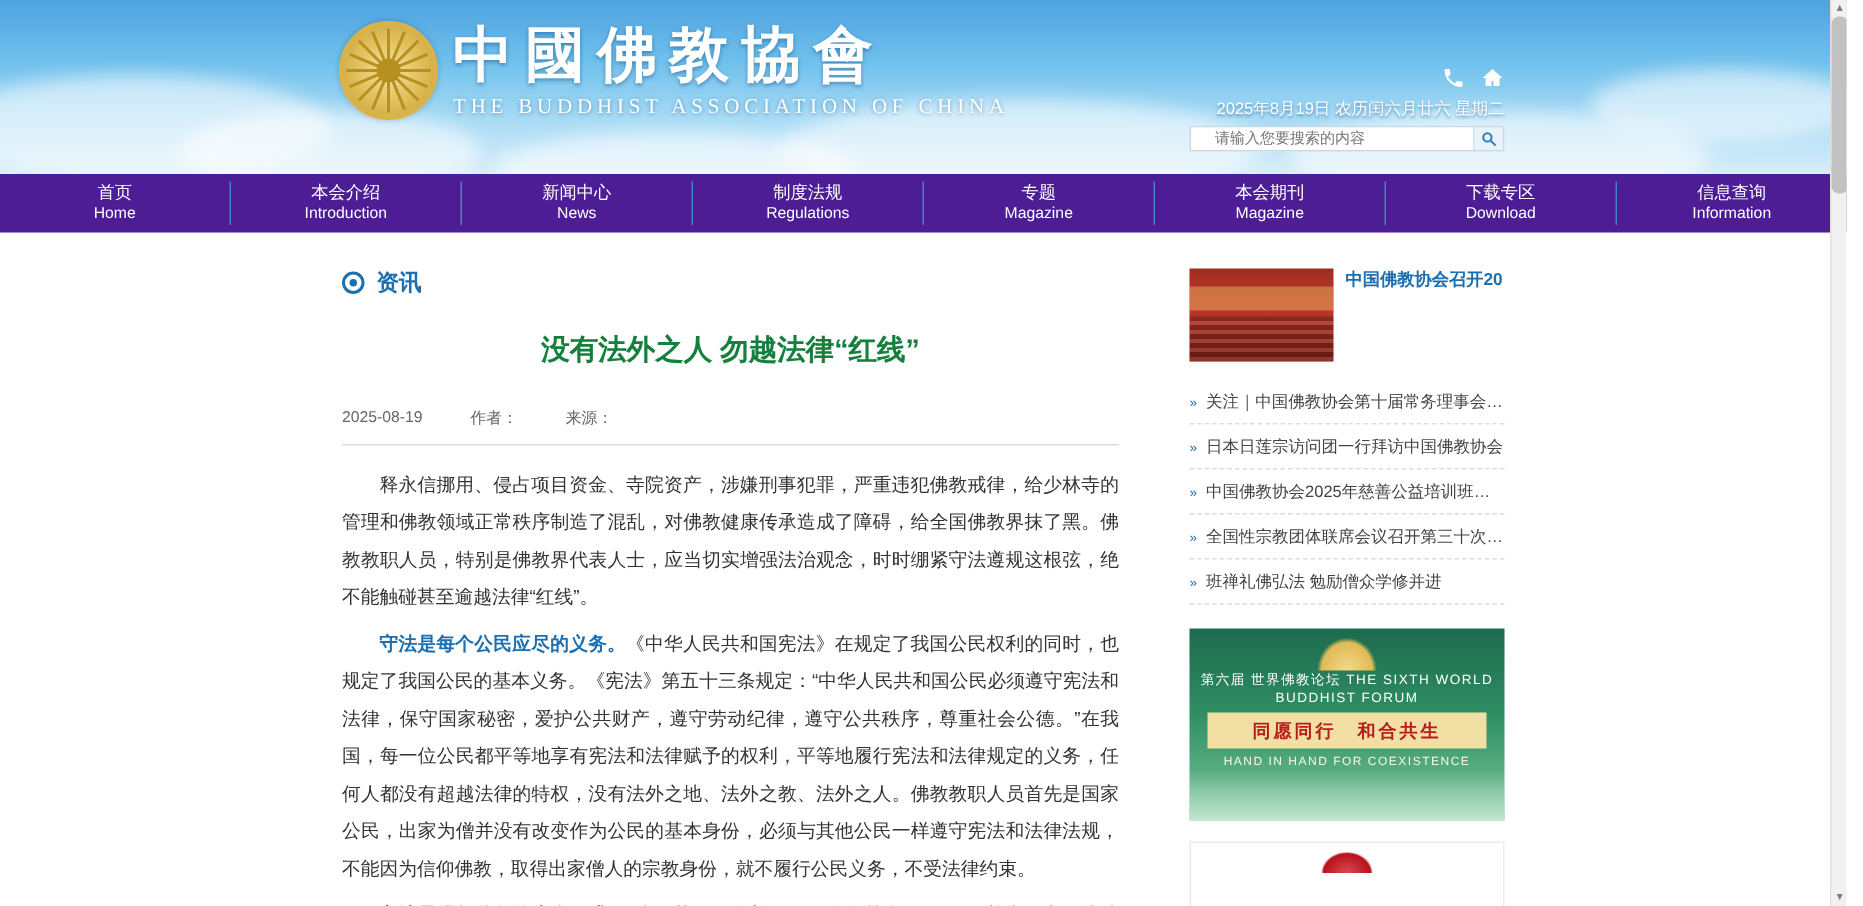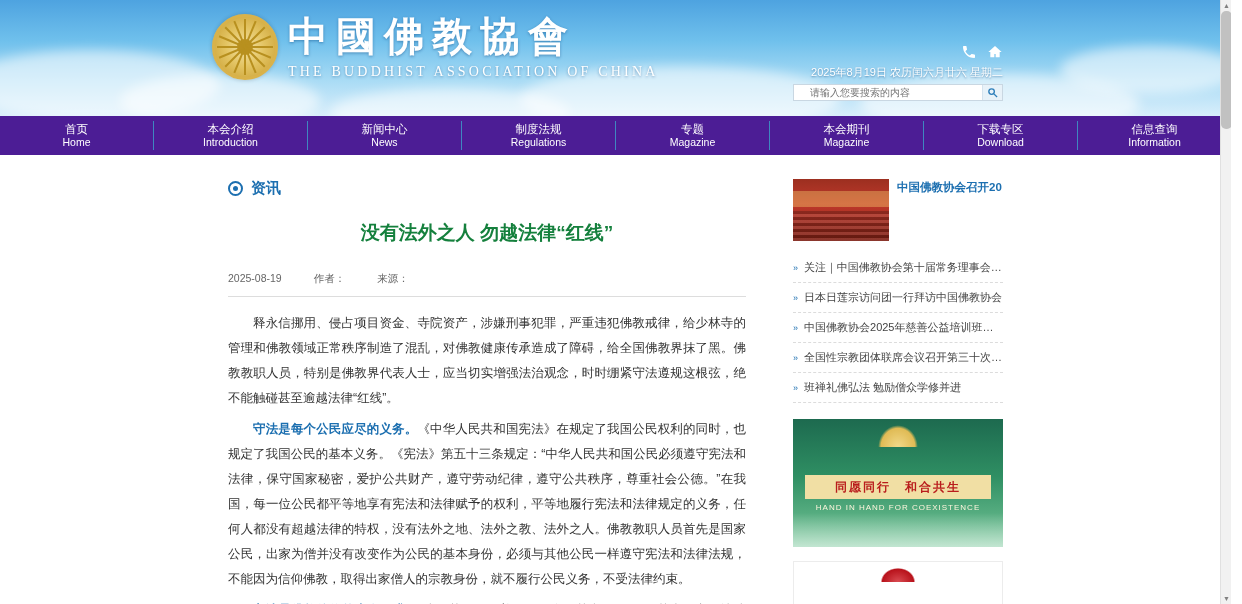--- a/index.html
+++ b/index.html
@@ -35,21 +35,21 @@
   }
   .c1 { width: 260px; height: 70px; left: -40px; top: 50px; }
   .c2 { width: 200px; height: 54px; left: 120px; top: 74px; }
   .c3 { width: 320px; height: 66px; left: 520px; top: 66px; }
   .c4 { width: 280px; height: 60px; left: 860px; top: 74px; }
   .c5 { width: 180px; height: 48px; left: 1060px; top: 46px; }
   .c6 { width: 240px; height: 50px; left: 330px; top: 88px; }
 
   .logo-wrap {
     position: absolute;
-    left: 212px;
+    left: 226px;
     top: 14px;
     display: flex;
     align-items: flex-start;
   }
   .dharma-wheel {
     width: 66px; height: 66px;
     border-radius: 50%;
     border: 3px solid #d9b24a;
     background: radial-gradient(circle at 50% 50%, #f3e2a8 0%, #e3c463 45%, #c79c2e 100%);
     position: relative;
@@ -476,20 +476,21 @@
           <span class="txt">全国性宗教团体联席会议召开第三十次会议</span>
         </div>
         <div class="news-item">
           <span class="bullet">»</span>
           <span class="txt">班禅礼佛弘法 勉励僧众学修并进</span>
         </div>
       </div>
 
       <div class="banner-green">
         <div class="bg-lotus"></div>
+        <div class="bg-title">第六届 世界佛教论坛  THE SIXTH WORLD BUDDHIST FORUM</div>
         <div class="bg-strip">同愿同行　和合共生</div>
         <div class="bg-sub">HAND IN HAND FOR COEXISTENCE</div>
         <div class="bg-mountain"></div>
       </div>
 
       <div class="banner-white">
         <div class="bw-lotus"></div>
 
       </div>
 

